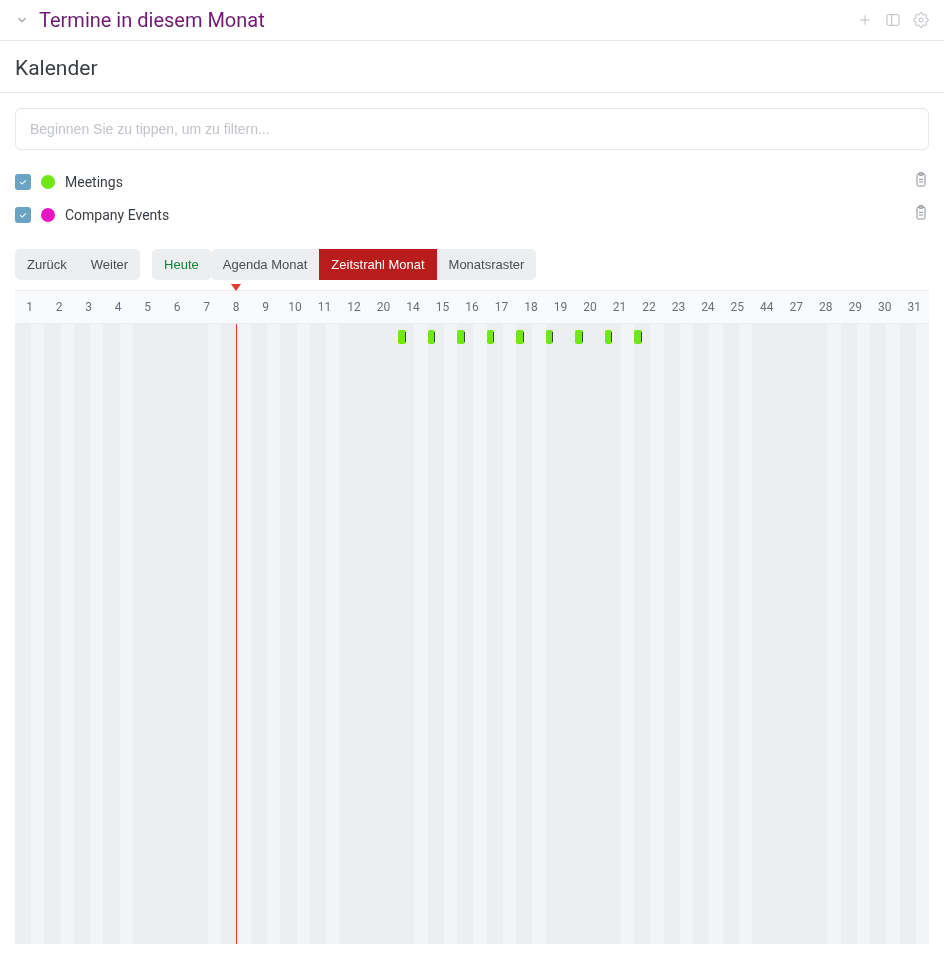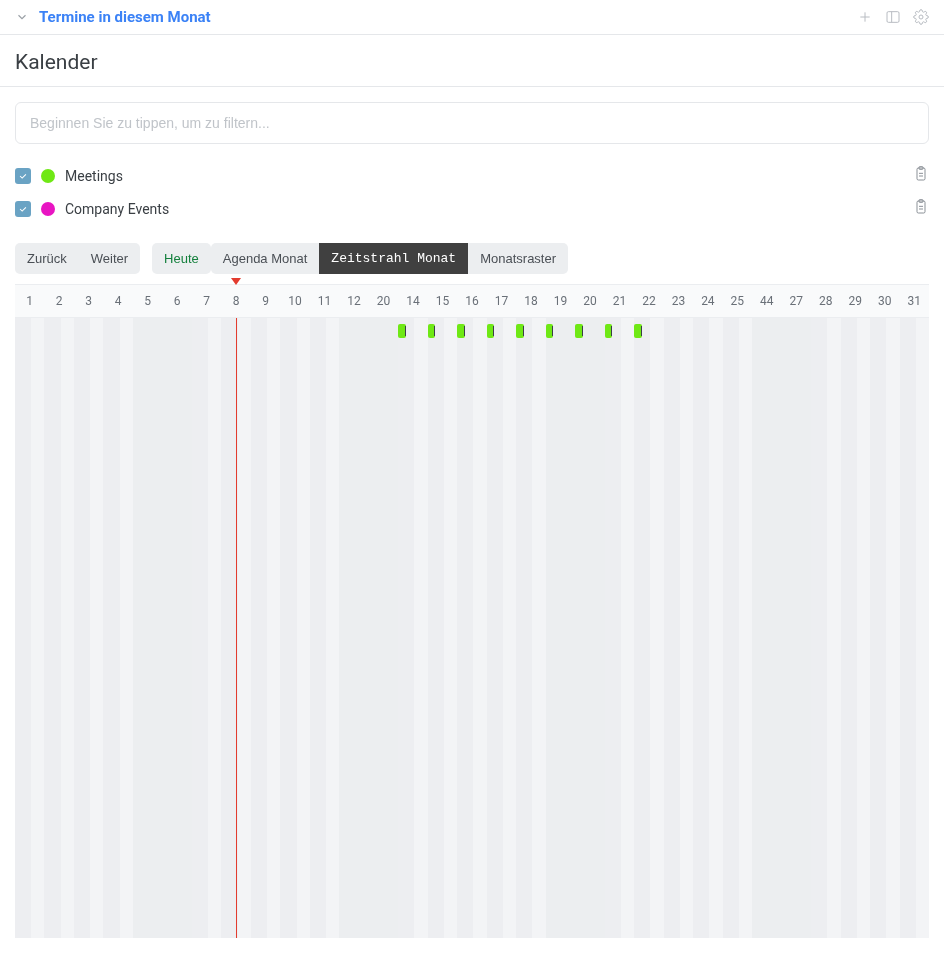--- a/index.html
+++ b/index.html
@@ -18,24 +18,23 @@
   }
   .chevron {
     width: 14px;
     height: 14px;
     margin-right: 10px;
     stroke: #9aa0a6;
     stroke-width: 2;
     fill: none;
   }
   .header-title {
-    font-size: 15px;
-    color: #3b82f6;
+    font-size: 20px;
+    color: #701a75;
     flex: 1;
-    font-weight: bold;
   }
   .header-icons {
     display: flex;
     gap: 12px;
     align-items: center;
   }
   .header-icons svg {
     width: 16px;
     height: 16px;
     stroke: #b8bcc2;
@@ -117,21 +116,21 @@
     border: none;
     padding: 8px 12px;
     font-size: 13px;
     color: #4a4f55;
     cursor: pointer;
   }
   .btn:first-child { border-radius: 5px 0 0 5px; }
   .btn:last-child { border-radius: 0 5px 5px 0; }
   .btn.single { border-radius: 5px; margin-left: 12px; }
   .btn.disabled { color: #15803d; cursor: default; }
-  .btn.active { background: #404040; color: #fff; font-family: Liberation Mono, monospace; }
+  .btn.active { background: #b91c1c; color: #fff; }
   .month-title {
     flex: 1;
     text-align: center;
     font-size: 16px;
     color: #4a4f55;
     font-weight: 400;
   }
   .timeline-wrap {
     margin: 0 15px 15px;
     position: relative;

